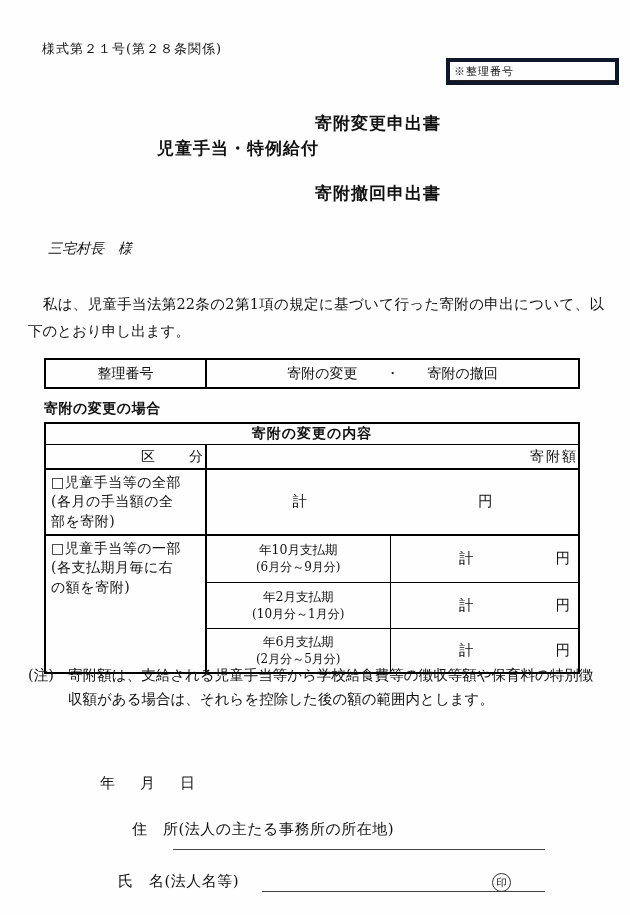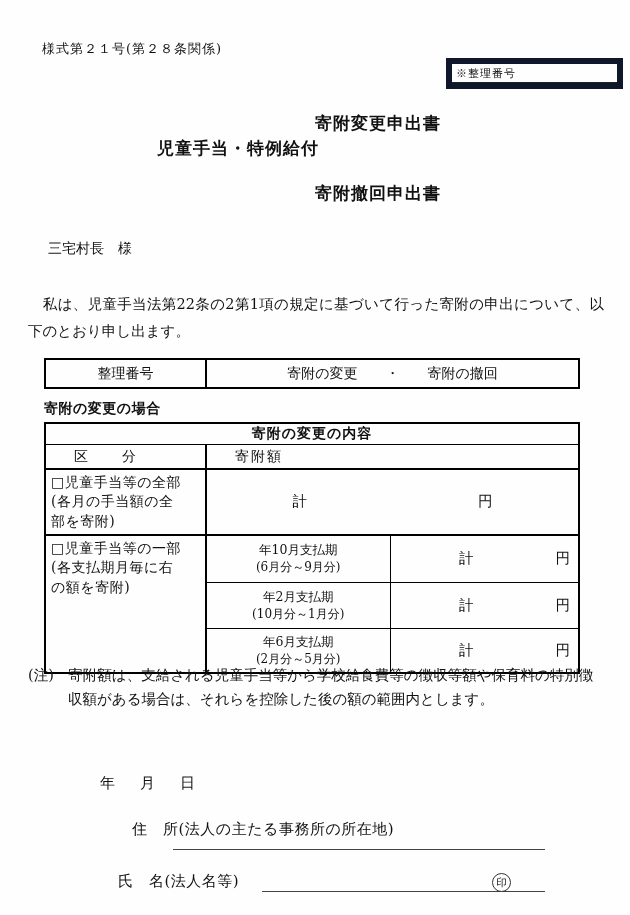--- a/index.html
+++ b/index.html
@@ -8,50 +8,50 @@
     background:#fefefe;
     color:#111;
     font-family:"DejaVu Serif","Liberation Serif",serif;
     position:relative;
     overflow:hidden;
   }
   .abs{position:absolute;}
 
   
   .form-number{left:42px;top:40px;font-size:13px;letter-spacing:1px;}
-  .stamp-box{left:446px;top:58px;width:165px;border:6px solid #0f172a;font-size:11px;}
+  .stamp-box{left:446px;top:58px;width:165px;border:4px solid #0f172a;font-size:11px;}
   .stamp-row{height:18px;display:flex;align-items:center;padding:0 4px;letter-spacing:1px;}
   .stamp-row.first{border-bottom:1px solid #222;}
   .stamp-dots{margin-left:auto;padding-right:22px;letter-spacing:2px;}
 
   
   .title-line{font-size:17px;font-weight:bold;letter-spacing:1px;}
   .title-1{left:315px;top:112px;}
   .title-left{left:157px;top:137px;}
   .title-2{left:315px;top:162px;margin-top:20px;}
 
-  .addressee{left:48px;top:240px;font-size:14px;}
+  .addressee{left:48px;top:240px;font-size:14px;font-style:italic;}
 
   .body-par{left:28px;top:291px;width:576px;font-size:14.5px;line-height:27px;text-align:justify;}
 
   
   table{border-collapse:collapse;table-layout:fixed;}
   td{padding:0;vertical-align:middle;}
   .sel-table{left:44px;top:358px;}
   .sel-table table{width:534px;border:2.5px solid #000;}
   .sel-table td{border:2px solid #000;height:27px;text-align:center;font-size:14px;}
 
   .section-heading{left:44px;top:400px;font-size:14px;font-weight:bold;letter-spacing:.5px;}
 
   
   .chg-table{left:44px;top:422px;}
   .chg-table table{width:534px;border:2.5px solid #000;}
   .chg-table td{border:1.5px solid #000;font-size:14px;}
   .cap-cell{height:20px;text-align:center;font-weight:bold;letter-spacing:1px;}
-  .hdr-cell{height:23px;text-align:left;letter-spacing:2px;border-bottom-width:2px !important;padding-left:28px;}
+  .hdr-cell{height:23px;text-align:right;letter-spacing:2px;border-bottom-width:2px !important;padding-left:28px;}
   .label-cell{padding:3px 20px 3px 5px;font-size:13.5px;line-height:1.38;letter-spacing:.5px;border-right-width:2px !important;}
   .label-cell.top{vertical-align:top;}
   .row-all-amt{height:55px;}
   .split{display:flex;align-items:center;height:55px;}
   .split span{flex:1;text-align:center;font-size:14.5px;}
   .period-cell{text-align:center;line-height:1.45;}
   .period-cell .p1{font-size:12.5px;}
   .period-cell .p2{font-size:12px;}
   .amt-cell{height:46px;}
   .amt-flex{display:flex;align-items:center;justify-content:flex-end;gap:82px;padding-right:8px;font-size:14.5px;}

